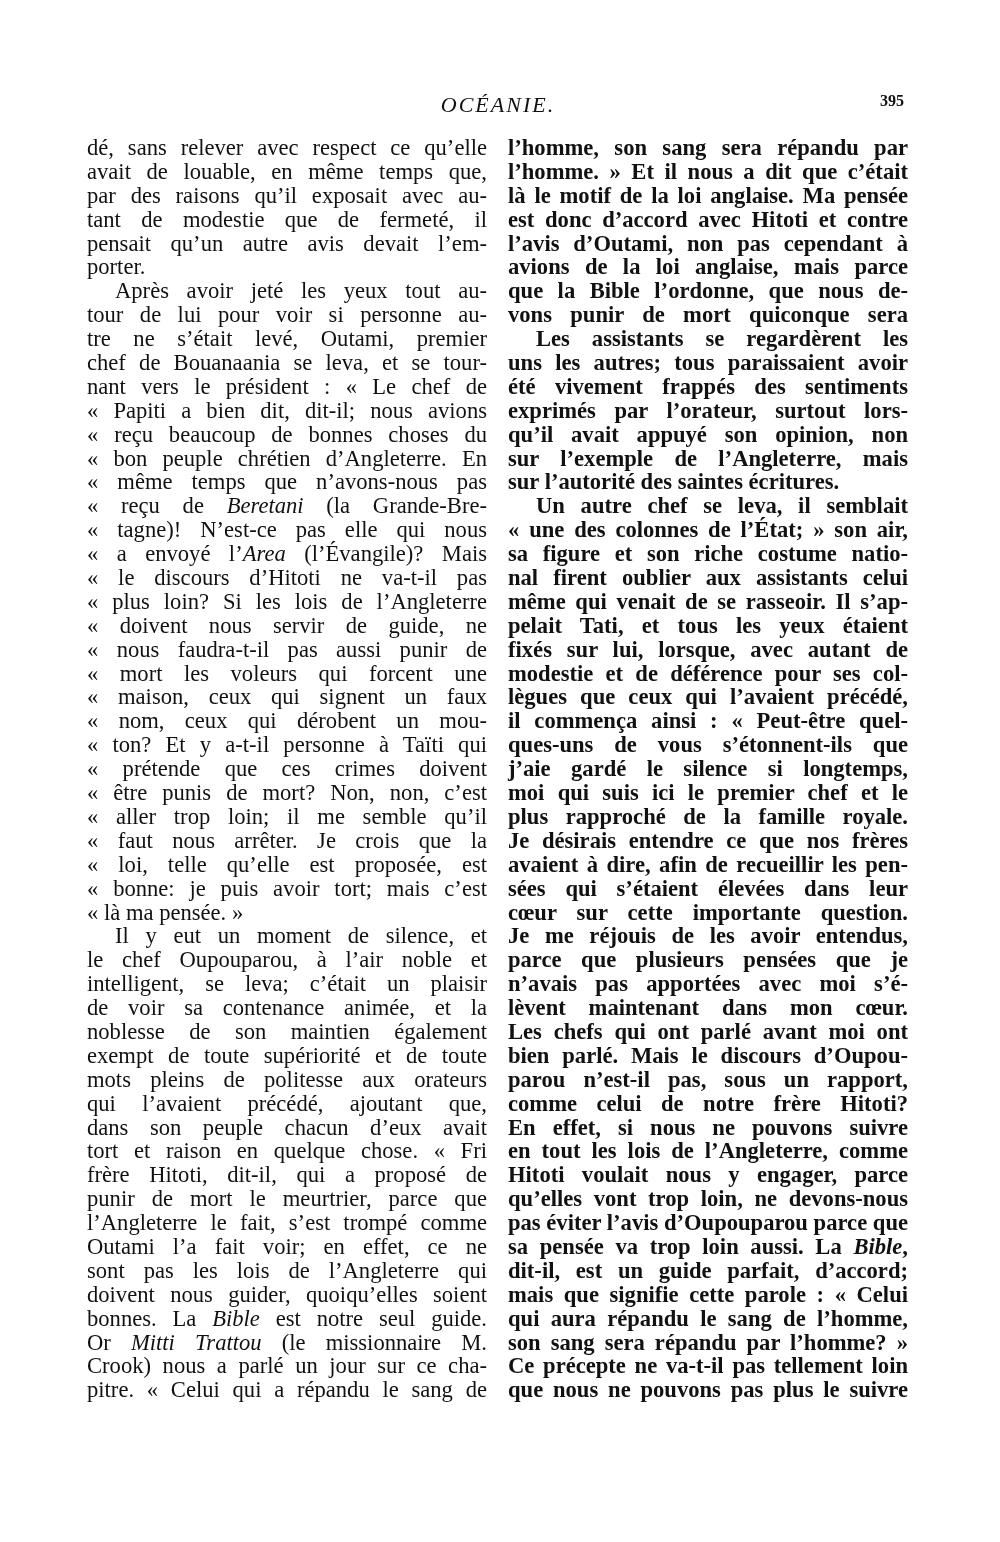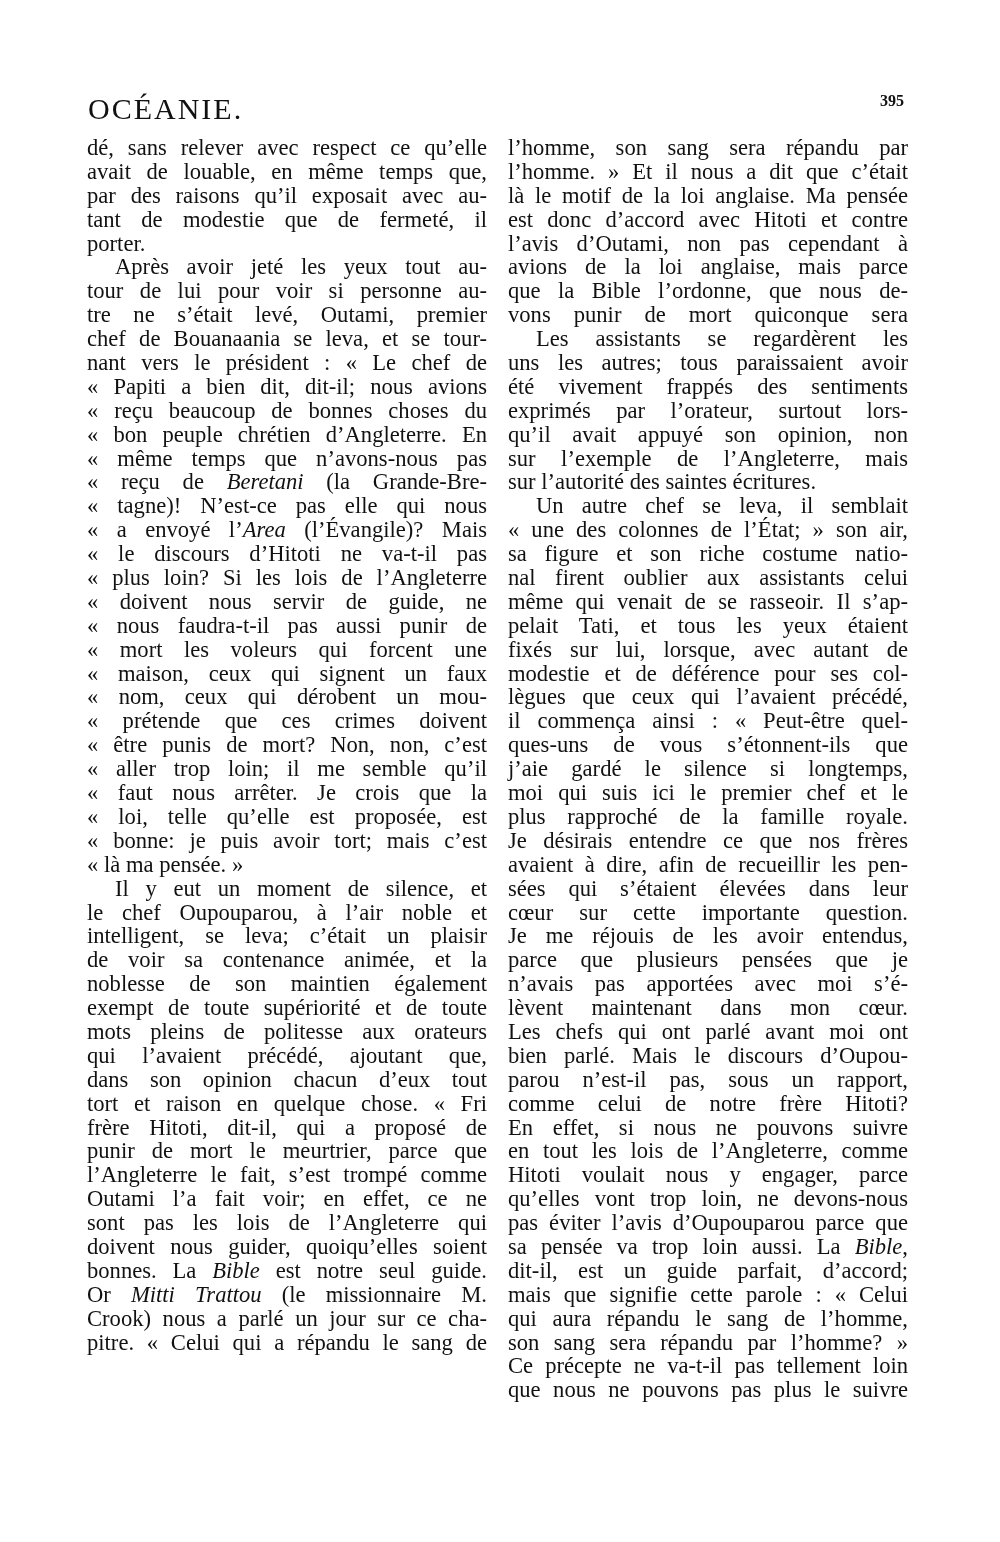--- a/index.html
+++ b/index.html
@@ -5,33 +5,33 @@
     html, body { margin: 0; padding: 0; background: #ffffff; }
     body {
       width: 1000px; height: 1542px; position: relative; overflow: hidden;
       font-family: "DejaVu Serif", "Liberation Serif", serif;
       color: #111111;
     }
     .header {
       position: absolute; top: 92px; left: 88px; width: 820px; height: 30px;
     }
     .running-title {
-      position: absolute; left: 0; right: 0; top: 0; text-align: left;
-      font-family: "Liberation Serif", serif; font-size: 30px; letter-spacing: 2px;
+      position: absolute; left: 0; right: 0; top: 0; text-align: center;
+      font-family: "Liberation Serif", serif; font-size: 22px; letter-spacing: 2px; font-style: italic;
     }
     .page-number {
       position: absolute; right: 4px; top: 0;
       font-family: "Liberation Serif", serif; font-size: 16px; font-weight: bold;
     }
     .column {
       position: absolute; top: 136px; width: 400px;
       font-family: "Liberation Serif", serif; font-size: 22.6px; line-height: 23.9px;
     }
     .col-left { left: 87px; }
-    .col-right { left: 508px; }
+    .col-right { left: 508px; font-weight: bold; }
     .line {
       display: block; white-space: nowrap; text-align: justify; text-align-last: justify;
       height: 23.9px; overflow: visible;
     }
     .line.last { text-align-last: left; }
     .line.indent { padding-left: 28px; }
     .line em { font-style: italic; }
   </style>
 </head>
 <body>
@@ -39,56 +39,58 @@
 <div class="header">
   <div class="running-title">OCÉANIE.</div>
   <div class="page-number">395</div>
 </div>
 
 <div class="column col-left" id="left-col">
     <span class="line">dé, sans relever avec respect ce qu’elle</span>
     <span class="line">avait de louable, en même temps que,</span>
     <span class="line">par des raisons qu’il exposait avec au-</span>
     <span class="line">tant de modestie que de fermeté, il</span>
+    <span class="line">pensait qu’un autre avis devait l’em-</span>
     <span class="line last">porter.</span>
     <span class="line indent">Après avoir jeté les yeux tout au-</span>
     <span class="line">tour de lui pour voir si personne au-</span>
     <span class="line">tre ne s’était levé, Outami, premier</span>
     <span class="line">chef de Bouanaania se leva, et se tour-</span>
     <span class="line">nant vers le président : « Le chef de</span>
     <span class="line">« Papiti a bien dit, dit-il; nous avions</span>
     <span class="line">« reçu beaucoup de bonnes choses du</span>
     <span class="line">« bon peuple chrétien d’Angleterre. En</span>
     <span class="line">« même temps que n’avons-nous pas</span>
     <span class="line"><span>« reçu de </span><em>Beretani</em><span> (la Grande-Bre-</span></span>
     <span class="line">« tagne)! N’est-ce pas elle qui nous</span>
     <span class="line"><span>« a envoyé l’</span><em>Area</em><span> (l’Évangile)? Mais</span></span>
     <span class="line">« le discours d’Hitoti ne va-t-il pas</span>
     <span class="line">« plus loin? Si les lois de l’Angleterre</span>
     <span class="line">« doivent nous servir de guide, ne</span>
     <span class="line">« nous faudra-t-il pas aussi punir de</span>
     <span class="line">« mort les voleurs qui forcent une</span>
     <span class="line">« maison, ceux qui signent un faux</span>
     <span class="line">« nom, ceux qui dérobent un mou-</span>
+    <span class="line">« ton? Et y a-t-il personne à Taïti qui</span>
     <span class="line">« prétende que ces crimes doivent</span>
     <span class="line">« être punis de mort? Non, non, c’est</span>
     <span class="line">« aller trop loin; il me semble qu’il</span>
     <span class="line">« faut nous arrêter. Je crois que la</span>
     <span class="line">« loi, telle qu’elle est proposée, est</span>
     <span class="line">« bonne: je puis avoir tort; mais c’est</span>
     <span class="line last">« là ma pensée. »</span>
     <span class="line indent">Il y eut un moment de silence, et</span>
     <span class="line">le chef Oupouparou, à l’air noble et</span>
     <span class="line">intelligent, se leva; c’était un plaisir</span>
     <span class="line">de voir sa contenance animée, et la</span>
     <span class="line">noblesse de son maintien également</span>
     <span class="line">exempt de toute supériorité et de toute</span>
     <span class="line">mots pleins de politesse aux orateurs</span>
     <span class="line">qui l’avaient précédé, ajoutant que,</span>
-    <span class="line">dans son opinion chacun d’eux tout</span>
+    <span class="line">dans son peuple chacun d’eux avait</span>
     <span class="line">tort et raison en quelque chose. « Fri</span>
     <span class="line">frère Hitoti, dit-il, qui a proposé de</span>
     <span class="line">punir de mort le meurtrier, parce que</span>
     <span class="line">l’Angleterre le fait, s’est trompé comme</span>
     <span class="line">Outami l’a fait voir; en effet, ce ne</span>
     <span class="line">sont pas les lois de l’Angleterre qui</span>
     <span class="line">doivent nous guider, quoiqu’elles soient</span>
     <span class="line"><span>bonnes. La </span><em>Bible</em><span> est notre seul guide.</span></span>
     <span class="line"><span>Or </span><em>Mitti Trattou</em><span> (le missionnaire M.</span></span>
     <span class="line">Crook) nous a parlé un jour sur ce cha-</span>

